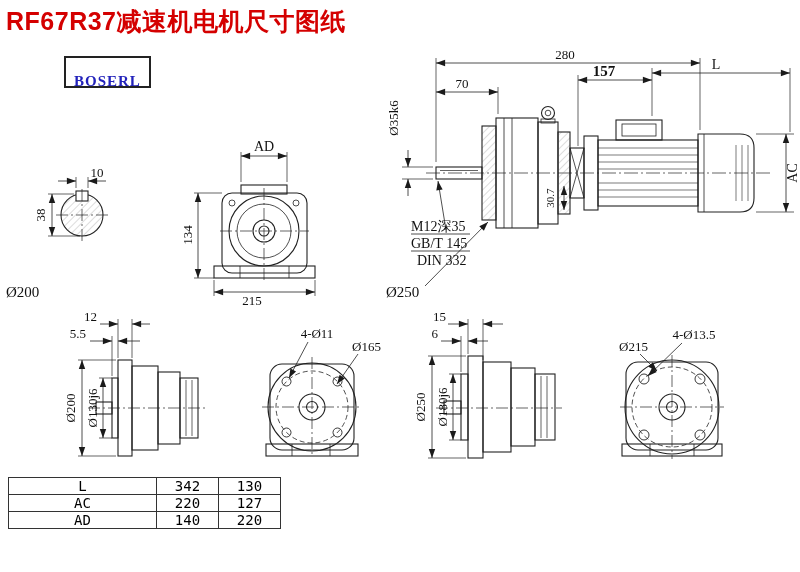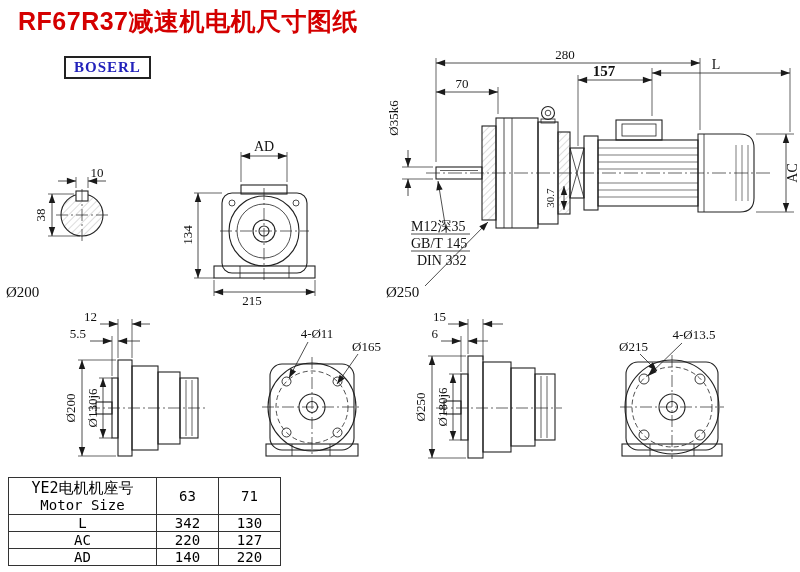--- a/index.html
+++ b/index.html
@@ -1,19 +1,19 @@
 <!DOCTYPE html>
 <html><head>
 <meta charset="utf-8">
 <style>
   *{margin:0;padding:0;box-sizing:border-box}
   html,body{width:800px;height:572px}
   body{position:relative;background:#ffffff;font-family:"Liberation Sans",sans-serif;overflow:hidden}
-  .title{position:absolute;left:18px;top:5px;font-size:25px;font-weight:bold;color:#d40000;letter-spacing:.5px;white-space:nowrap}
-  .logo{position:absolute;left:64px;top:56px;border:2px solid #222;padding:0 8px;height:23px;line-height:19px;
+  .title{position:absolute;left:6px;top:5px;font-size:25px;font-weight:bold;color:#d40000;letter-spacing:.5px;white-space:nowrap}
+  .logo{position:absolute;left:64px;top:56px;border:2px solid #222;padding:14px 8px;height:23px;line-height:19px;
         color:#2222bb;font-weight:bold;font-size:15px;font-family:"Liberation Serif",serif;letter-spacing:1px;background:#fff}
   .canvas{position:absolute;left:0;top:0}
   svg text{font-family:"Liberation Serif",serif;font-size:13px;fill:#111}
   text.b{font-weight:bold;font-size:15px}
   text.lg{font-size:15px}
   text.md{font-size:14px}
   text.sm{font-size:11px}
   .spec{position:absolute;left:8px;top:477px}
   .spec table{border-collapse:collapse;background:#fff}
   .spec td{border:1px solid #333;text-align:center;font-size:14px;font-family:"DejaVu Sans Mono",monospace;padding:0;vertical-align:middle}
@@ -280,28 +280,20 @@
     <line x1="682" y1="343" x2="648" y2="376" stroke-width="0.8" marker-end="url(#ar)"></line>
     <line x1="640" y1="354" x2="657" y2="371" stroke-width="0.8" marker-end="url(#ar)"></line>
   </g>
   <text x="694" y="339" text-anchor="middle">4-Ø13.5</text>
   <text x="648" y="351" text-anchor="end">Ø215</text>
 </svg>
 
 <div class="spec">
   <table>
     <tbody>
-        <tr class="hrow">
-      <td class="c0">
-        <div class="cn">YE2电机机座号</div>
-        <div class="en">Motor Size</div>
-      </td>
-      <td class="cv">63</td>
-      <td class="cv">71</td>
-    </tr>
     <tr class="drow">
       <td class="c0">L</td>
       <td class="cv">342</td>
       <td class="cv">130</td>
     </tr>
     <tr class="drow">
       <td class="c0">AC</td>
       <td class="cv">220</td>
       <td class="cv">127</td>
     </tr>

